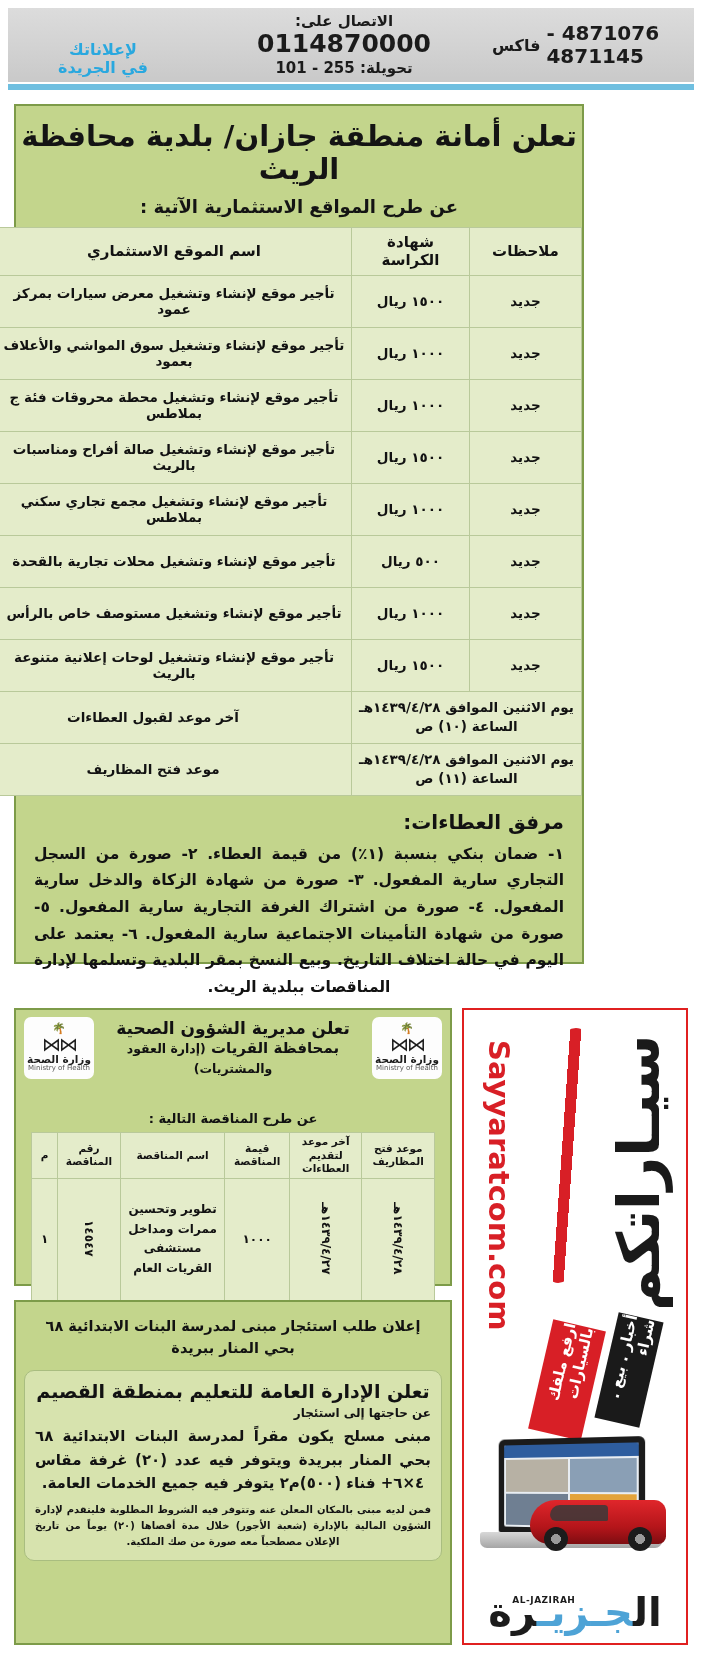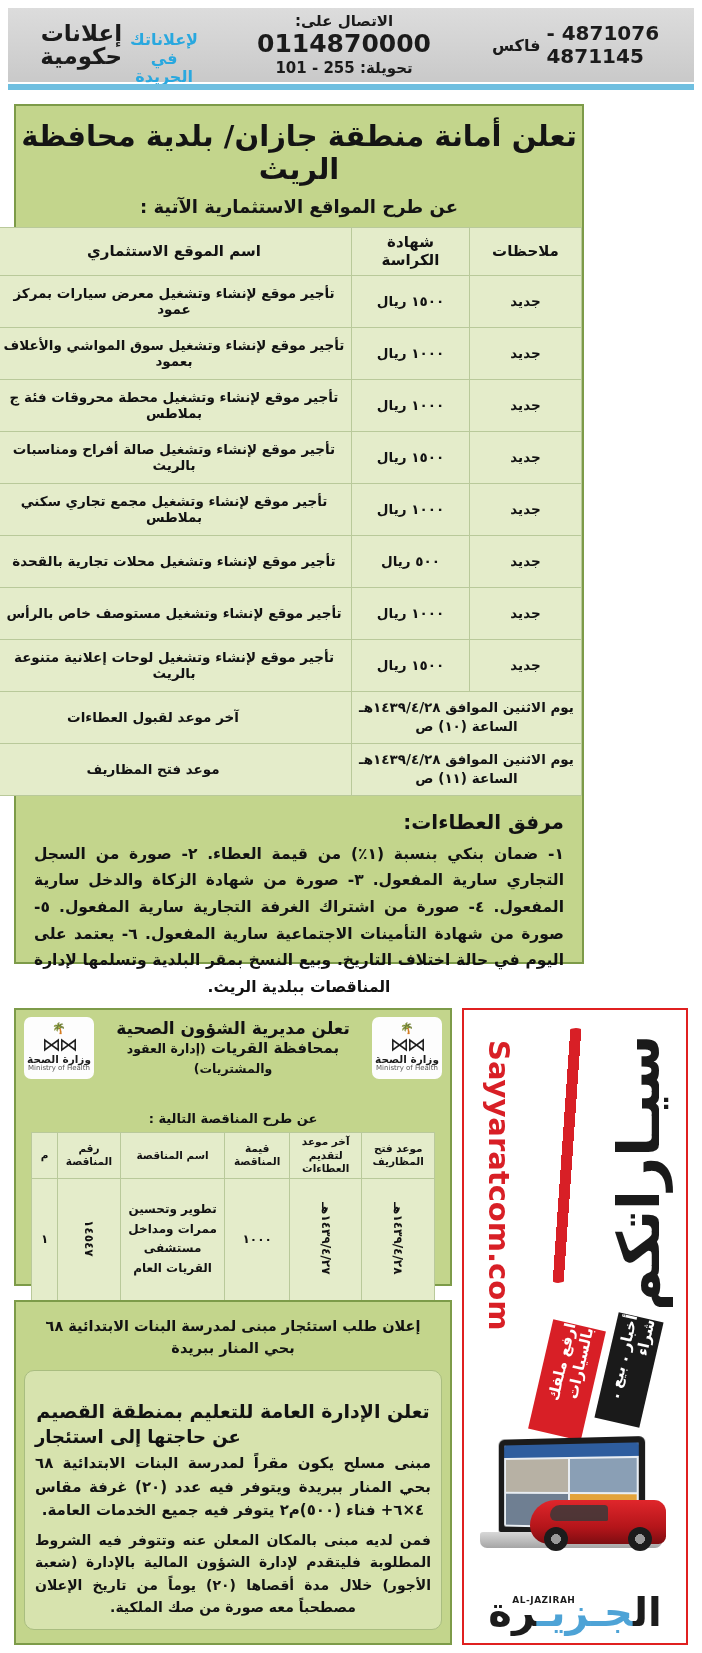--- a/index.html
+++ b/index.html
@@ -127,28 +127,28 @@
     background: #c3d58c; border: 2px solid #7d9b49; padding: 10px 8px;
   }
   .ad3-top {
     text-align: center; font-size: 14.5px; font-weight: 800; color:#121212;
     line-height: 1.5; padding: 4px 6px 10px 6px;
   }
   .ad3-box {
     background: #d7e3ae; border: 1px solid #a9bd80; border-radius: 10px;
     padding: 9px 10px 10px 10px;
   }
-  .ad3-h1 { text-align:center; font-size: 19px; font-weight: 800; color:#121212; line-height:1.25;margin-top:20px; }
-  .ad3-h2 { text-align:left; font-size: 18px; font-weight: 700; color:#121212; padding: 3px 0 5px 0; }
+  .ad3-h1 { text-align:center; font-size: 19px; font-weight: 800; color:#121212; line-height:1.25; }
+  .ad3-h2 { text-align:right; font-size: 12px; font-weight: 700; color:#121212; padding: 3px 0 5px 0; }
   .ad3-body {
     font-size: 15px; font-weight: 800; color:#121212; line-height: 1.55;
     text-align: justify; text-align-last: center;
   }
   .ad3-foot {
-    font-size: 14px; font-weight: 700; color:#121212; line-height: 1.6;
+    font-size: 10px; font-weight: 700; color:#121212; line-height: 1.6;
     text-align: justify; text-align-last: center; padding-top: 7px;
   }
 
   
   .sidead {
     position: absolute; left: 462px; top: 1008px; width: 226px; height: 637px;
     background: #ffffff; border: 2px solid #e02020;
     overflow: hidden;
   }
   .sa-logo-zone { position: relative; height: 300px; }
@@ -240,21 +240,20 @@
 
 <div class="page">
 
   <div class="top-banner">
     <div class="tb-brand">
       <div class="tb-brand-row">
         <div class="tb-blue">
           <div>لإعلاناتك</div>
           <div>في الجريدة</div>
         </div>
-        <div class="tb-gov">إعلانات حكومية</div>
       </div>
     </div>
     <div class="tb-mid">
       <div class="tb-call">الاتصال على:</div>
       <div class="tb-phone">0114870000</div>
       <div class="tb-ext">
         <span>تحويلة:</span>
         <span>255 - 101</span>
       </div>
     </div>

